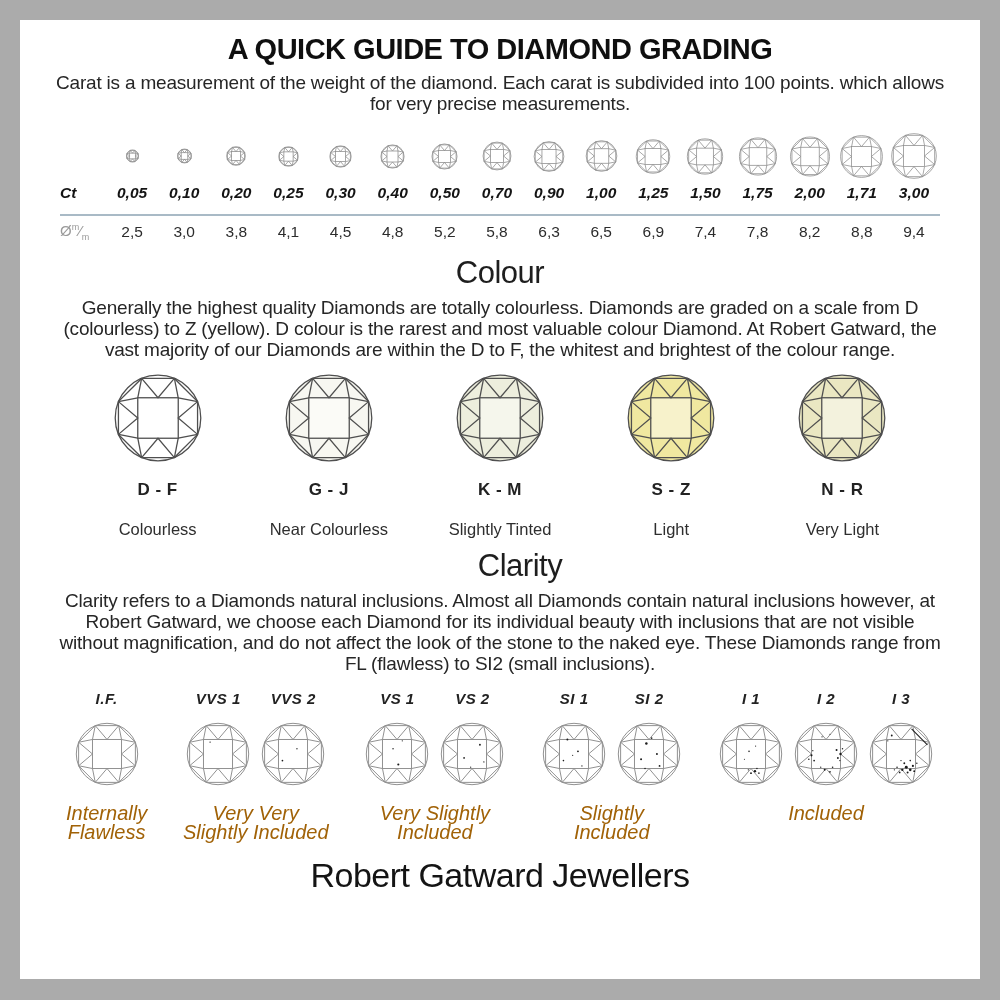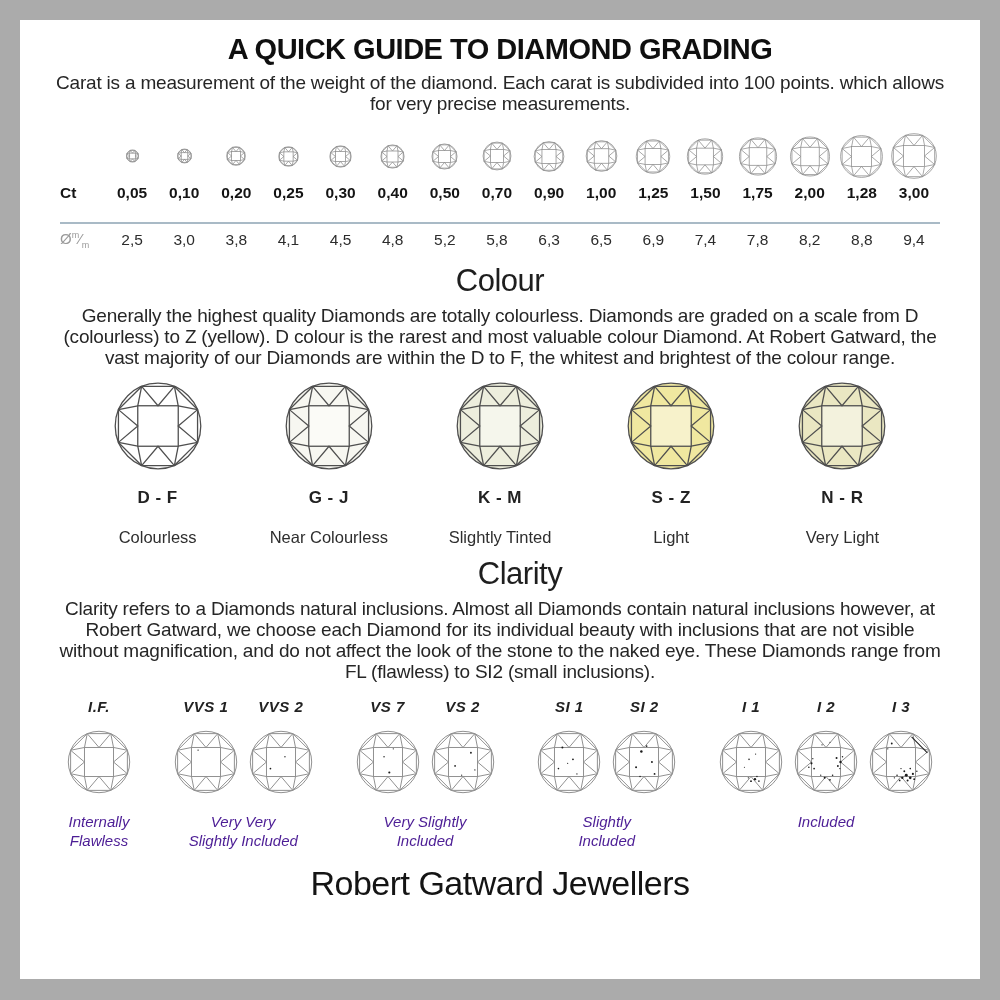--- a/index.html
+++ b/index.html
@@ -15,42 +15,42 @@
   #clarity-heading { margin-top:9px;padding-left:40px; }
   .desc { font-size:19px; line-height:21px; color:#262626; margin-top:6px; padding:0 34px; letter-spacing:-0.2px; }
 
   
   .ctable { margin:14px 40px 0 40px; }
   .crow { display:flex; align-items:center; }
   .crow .lblcell { width:46px; flex:none; text-align:left; }
   .crow .cell { flex:1; display:flex; justify-content:center; align-items:center; }
   .stones-row { height:56px; margin-top:12px; }
   .vals { font-size:15.5px; }
-  .vals.ct { font-weight:700; color:#141414; padding-bottom:20px; }
+  .vals.ct { font-weight:700; color:#141414; padding-bottom:12px;font-style:italic; }
   .vals.mm { color:#2c2c2c; padding-top:6px; }
   .divider { height:2px; background:#a9bac6; }
   .ct-label { font-weight:700; font-size:15.5px; color:#141414; }
   .mm-label { color:#9a9a9a; font-size:15px; }
   .mm-label sup { font-size:9px; }
   .mm-label sub { font-size:9px; }
 
   
   .colour-row { display:flex; justify-content:space-between; margin:12px 52px 0 52px; }
   .colgrade { width:176px; display:flex; flex-direction:column; align-items:center; }
   .grange { font-weight:700; font-size:17px; color:#222; margin-top:12px; letter-spacing:0.5px; }
   .gname { font-size:16.5px; color:#2e2e2e; margin-top:20px; }
 
   
   .clarity-row { display:flex; justify-content:space-between; align-items:flex-start; margin:16px 46px 0 46px; }
   .clgroup { display:flex; flex-direction:column; align-items:center;font-style:italic; }
   .cstones { display:flex; gap:9px; }
   .cstone { display:flex; flex-direction:column; align-items:center; }
   .clabel { font-weight:700; font-size:15px; color:#222; letter-spacing:0.5px; height:19px; }
   .cstone svg { margin-top:12px; }
-  .ccap { font-size:15px; line-height:19px; color:#4c1d95; margin-top:13px; }
+  .ccap { font-size:20px; line-height:19px; color:#a16207; margin-top:13px; }
 
   .footer { font-size:34px; color:#141414; margin-top:14px; letter-spacing:-0.5px; }
 </style>
 </head>
 <body>
 
 <div class="frame">
   <div class="page">
 
     <div class="title">A QUICK GUIDE TO DIAMOND GRADING</div>
@@ -374,21 +374,21 @@
             <div class="cell">0,30</div>
             <div class="cell">0,40</div>
             <div class="cell">0,50</div>
             <div class="cell">0,70</div>
             <div class="cell">0,90</div>
             <div class="cell">1,00</div>
             <div class="cell">1,25</div>
             <div class="cell">1,50</div>
             <div class="cell">1,75</div>
             <div class="cell">2,00</div>
-            <div class="cell">1,28</div>
+            <div class="cell">1,71</div>
             <div class="cell">3,00</div>
           </div>
         <div class="divider"></div>
         <div class="crow vals mm" id="carat-mm-row">
             <div class="lblcell mm-label">Ø<sup>m</sup>⁄<sub>m</sub></div>
             <div class="cell">2,5</div>
             <div class="cell">3,0</div>
             <div class="cell">3,8</div>
             <div class="cell">4,1</div>
             <div class="cell">4,5</div>
@@ -592,21 +592,21 @@
                     <circle cx="34" cy="60" r="1.3" fill="#1b1b1b"></circle>
                     <circle cx="56" cy="42" r="1" fill="#1b1b1b"></circle>
                   </svg></div>
         </div>
             </div>
      <div class="ccap">Very Very<br>Slightly Included</div>
    </div>
           <div class="clgroup">
      <div class="cstones">
               <div class="cstone">
-          <div class="clabel">VS 7</div>
+          <div class="clabel">VS 1</div>
           <div><svg width="66" height="66" viewBox="0 0 100 100">
                     <circle cx="50" cy="50" r="46.5" fill="#ffffff" stroke="#909090" stroke-width="1.5"></circle>
                     <rect x="28" y="28" width="44" height="44" fill="rgba(255,255,255,0)" stroke="#909090" stroke-width="1.5"></rect>
                     <polygon points="93,67.8 67.8,93 32.2,93 7,67.8 7,32.2 32.2,7 67.8,7 93,32.2" fill="none" stroke="#909090" stroke-width="1.5"></polygon>
                     <polyline points="32.2,7 50,28 67.8,7" fill="none" stroke="#909090" stroke-width="1.5"></polyline>
                     <polyline points="67.8,93 50,72 32.2,93" fill="none" stroke="#909090" stroke-width="1.5"></polyline>
                     <polyline points="7,67.8 28,50 7,32.2" fill="none" stroke="#909090" stroke-width="1.5"></polyline>
                     <polyline points="93,32.2 72,50 93,67.8" fill="none" stroke="#909090" stroke-width="1.5"></polyline>
                     <line x1="72" y1="28" x2="67.8" y2="7" stroke="#909090" stroke-width="1.5"></line>
                     <line x1="72" y1="28" x2="93" y2="32.2" stroke="#909090" stroke-width="1.5"></line>

